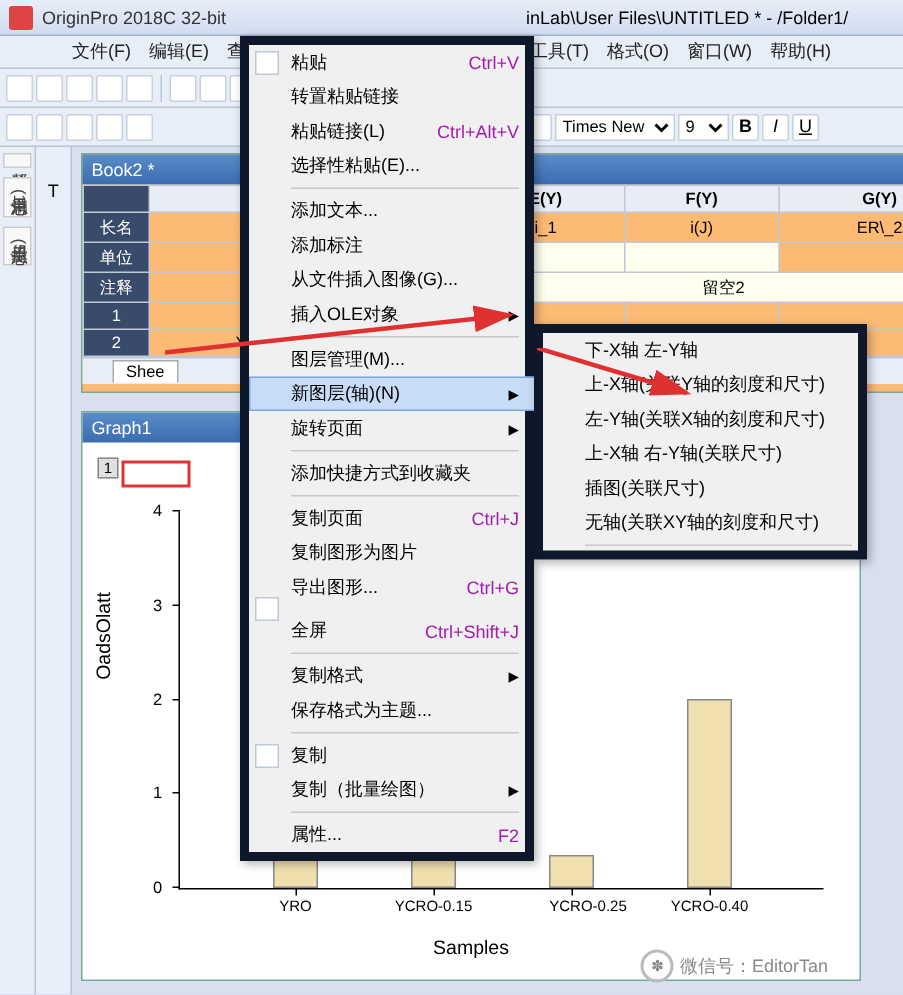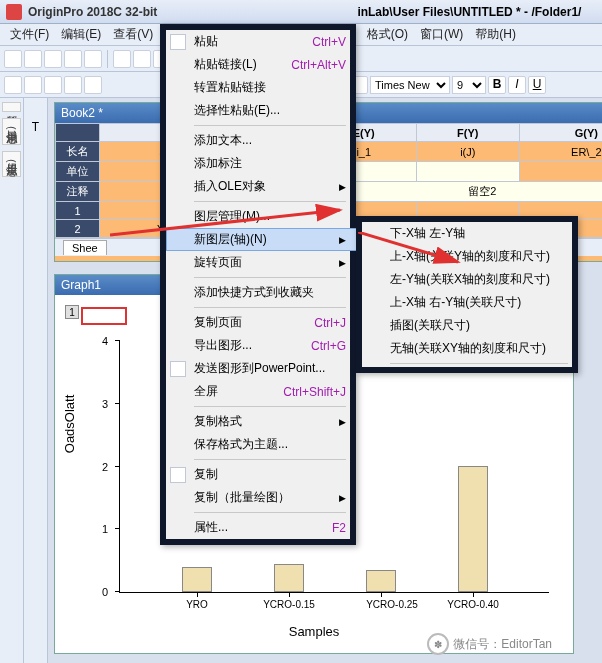--- a/index.html
+++ b/index.html
@@ -1,39 +1,39 @@
 <!DOCTYPE html>
 <html><head>
 <meta charset="utf-8">
 <style>
 * { box-sizing: border-box; margin: 0; padding: 0; font-family: "Microsoft YaHei", Arial, sans-serif; font-size: 12px; }
 body { background: #d4dcec; width: 602px; height: 663px; position: relative; overflow: hidden; }
-.titlebar { background: linear-gradient(#e8eef8,#d0dcf0); height: 24px; display: flex; align-items: center; padding: 0 6px; border-bottom: 1px solid #a0b0c8; font-weight: bold; }
+.titlebar { background: linear-gradient(#e8eef8,#d0dcf0); height: 24px; display: flex; align-items: center; padding: 0 6px; border-bottom: 1px solid #a0b0c8; }
 .titlebar .icon { width: 16px; height: 16px; background: #d44; border-radius: 2px; margin-right: 6px; }
 .titlebar .title { color: #333; }
-.menubar { background: #e8eef8; height: 22px; display: flex; align-items: center; padding: 0 4px; border-bottom: 1px solid #b8c4d8; }
+.menubar { background: #e8eef8; height: 22px; display: flex; align-items: center; padding: 0 4px; border-bottom: 1px solid #b8c4d8; justify-content: center; }
 .menubar span { margin: 0 6px; color: #222; cursor: default; }
 .toolbar { background: #e8eef8; height: 26px; border-bottom: 1px solid #b8c4d8; display: flex; align-items: center; padding: 0 4px; gap: 2px; }
 .tbtn { width: 18px; height: 18px; background: #fff; border: 1px solid #c8d0e0; border-radius: 2px; }
 .toolbar .sep { width: 1px; height: 18px; background: #b8c4d8; margin: 0 3px; }
 .toolbar .txt { font-size: 11px; margin: 0 2px; }
 .toolbar select { font-size: 11px; height: 18px; border: 1px solid #c8d0e0; background: #fff; }
 .content { display: flex; height: calc(100% - 98px); }
 .leftbar { width: 24px; background: #e8eef8; border-right: 1px solid #b8c4d8; display: flex; flex-direction: column; align-items: center; padding-top: 4px; gap: 6px; }
 .leftbar .vtab { writing-mode: vertical-rl; font-size: 11px; color: #444; background: #f8f8f8; border: 1px solid #ccc; padding: 4px 1px; }
 .leftbar2 { width: 24px; background: #e8eef8; border-right: 1px solid #b8c4d8; display: flex; flex-direction: column; align-items: center; padding-top: 4px; gap: 6px; }
 .main { flex: 1; position: relative; background: #d8e0ee; }
 .book { position: absolute; top: 4px; left: 6px; width: 601px; height: 160px; background: #fdba74; border: 1px solid #7a9; }
 .book .bt { background: linear-gradient(#5a8cc8,#3a6cb0); color: #fff; height: 20px; display: flex; align-items: center; padding: 0 6px; }
 .book table { border-collapse: collapse; width: 100%; }
 .book td, .book th { border: 1px solid #c0c8d8; padding: 2px 4px; text-align: center; font-size: 11px; height: 18px; }
 .book .rh { background: #3a4a6a; color: #fff; width: 44px; }
 .book th { background: #e8ecf4; }
 .book .tabrow { height: 18px; background: #e8eef8; border-top: 1px solid #c0c8d8; display: flex; align-items: center; }
-.book .tab { background: #fff; border: 1px solid #aaa; border-bottom: none; padding: 1px 8px; margin-left: 8px; font-size: 11px; }
+.book .tab { background: #fff; border: 1px solid #aaa; border-bottom: none; padding: 1px 8px; margin-left: 20px; font-size: 11px; }
 .graph { position: absolute; top: 176px; left: 6px; width: 520px; height: 380px; background: #fff; border: 1px solid #7a9; }
 .graph .bt { background: linear-gradient(#5a8cc8,#3a6cb0); color: #fff; height: 20px; display: flex; align-items: center; justify-content: space-between; padding: 0 6px; }
 .graph .wb { display: flex; gap: 2px; }
 .graph .wb div { width: 16px; height: 14px; background: #e8eef8; border: 1px solid #888; font-size: 9px; text-align: center; }
 .graph .wb .x { background: #d44; color: #fff; }
 .plot { position: absolute; top: 26px; left: 4px; right: 4px; bottom: 4px; background: #fff; }
 .legend { position: absolute; top: 6px; left: 22px; width: 46px; height: 18px; border: 2px solid #d33; }
 .chart { position: absolute; top: 40px; left: 60px; right: 20px; bottom: 56px; border-left: 1px solid #000; border-bottom: 1px solid #000; }
 .ylabel { position: absolute; left: 10px; top: 50%; transform: rotate(-90deg) translateX(50%); transform-origin: left; font-size: 13px; }
 .xlabel { position: absolute; bottom: 10px; left: 50%; transform: translateX(-50%); font-size: 13px; }
@@ -231,38 +231,42 @@
   </div>
 </div>
 
 <div class="menu" id="menu1" style="top:24px;left:160px;width:196px">
     <div class="mi">
       <div class="mico"></div>
       <span>粘贴</span>
       <span class="sc">Ctrl+V</span>
     </div>
     <div class="mi">
+      <span>转置粘贴链接</span>
+      <span></span>
+    </div>
+    <div class="mi">
       <span>粘贴链接(L)</span>
       <span class="sc">Ctrl+Alt+V</span>
     </div>
     <div class="mi">
-      <span>转置粘贴链接</span>
-      <span></span>
-    </div>
-    <div class="mi">
       <span>选择性粘贴(E)...</span>
       <span></span>
     </div>
     <div class="sep"></div>
     <div class="mi">
       <span>添加文本...</span>
       <span></span>
     </div>
     <div class="mi">
       <span>添加标注</span>
+      <span></span>
+    </div>
+    <div class="mi">
+      <span>从文件插入图像(G)...</span>
       <span></span>
     </div>
     <div class="mi">
       <span>插入OLE对象</span>
       <span class="arrow">▶</span>
     </div>
     <div class="sep"></div>
     <div class="mi">
       <span>图层管理(M)...</span>
       <span></span>
@@ -279,26 +283,29 @@
     <div class="mi">
       <span>添加快捷方式到收藏夹</span>
       <span></span>
     </div>
     <div class="sep"></div>
     <div class="mi">
       <span>复制页面</span>
       <span class="sc">Ctrl+J</span>
     </div>
     <div class="mi">
+      <span>复制图形为图片</span>
+      <span></span>
+    </div>
+    <div class="mi">
       <span>导出图形...</span>
       <span class="sc">Ctrl+G</span>
     </div>
     <div class="mi">
       <div class="mico"></div>
-      <span>发送图形到PowerPoint...</span>
       <span></span>
     </div>
     <div class="mi">
       <span>全屏</span>
       <span class="sc">Ctrl+Shift+J</span>
     </div>
     <div class="sep"></div>
     <div class="mi">
       <span>复制格式</span>
       <span class="arrow">▶</span>

